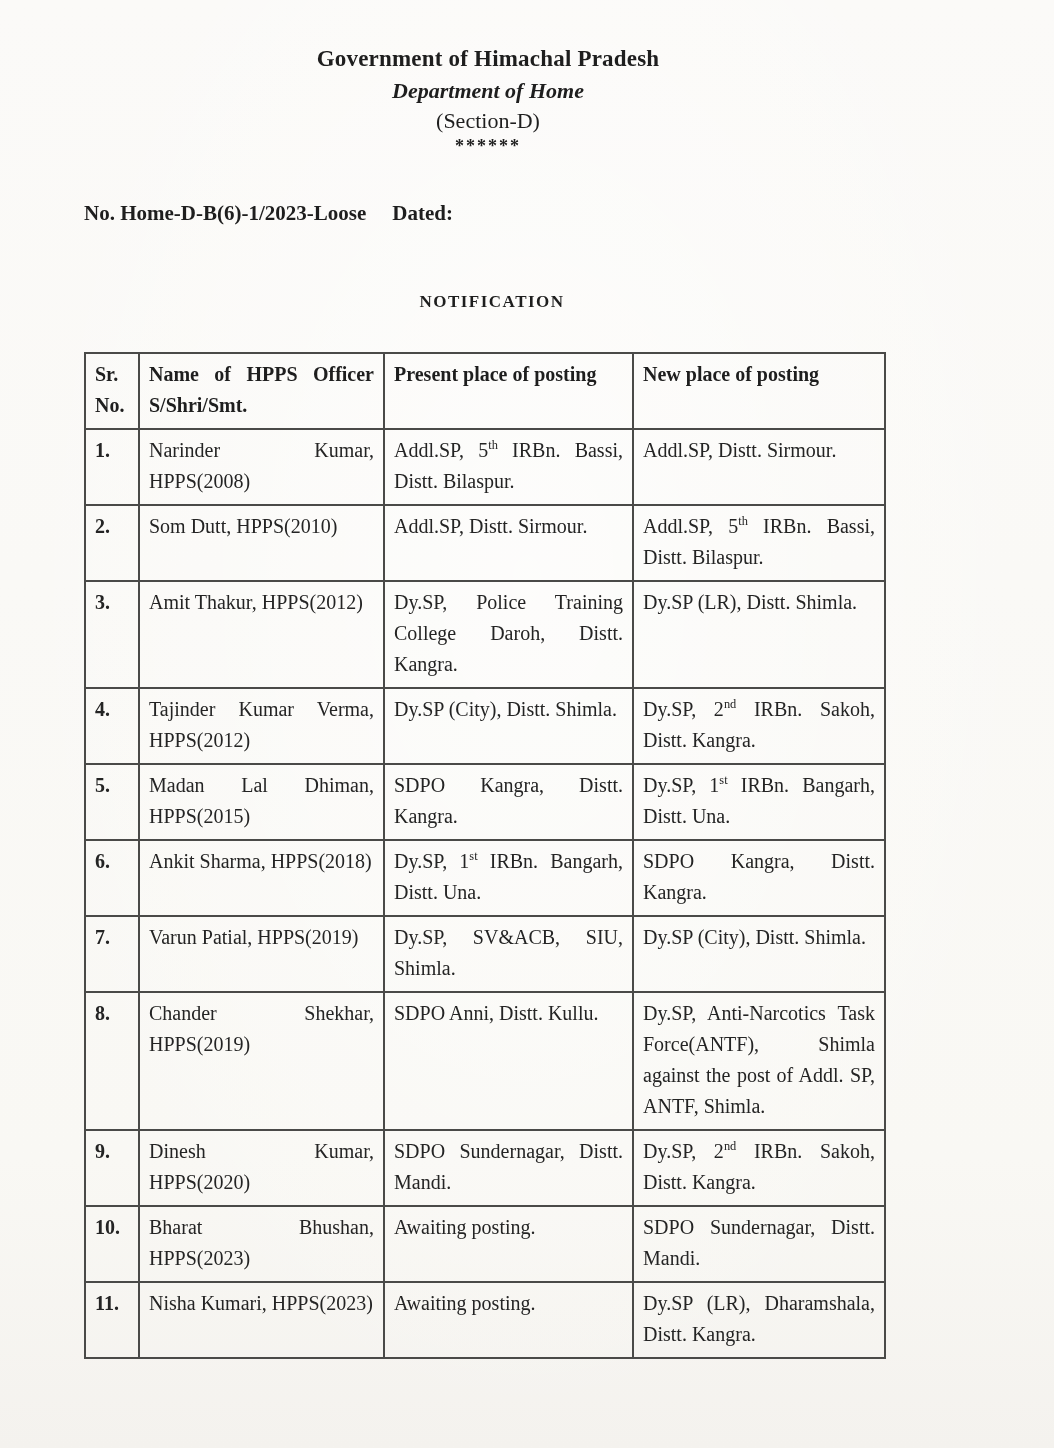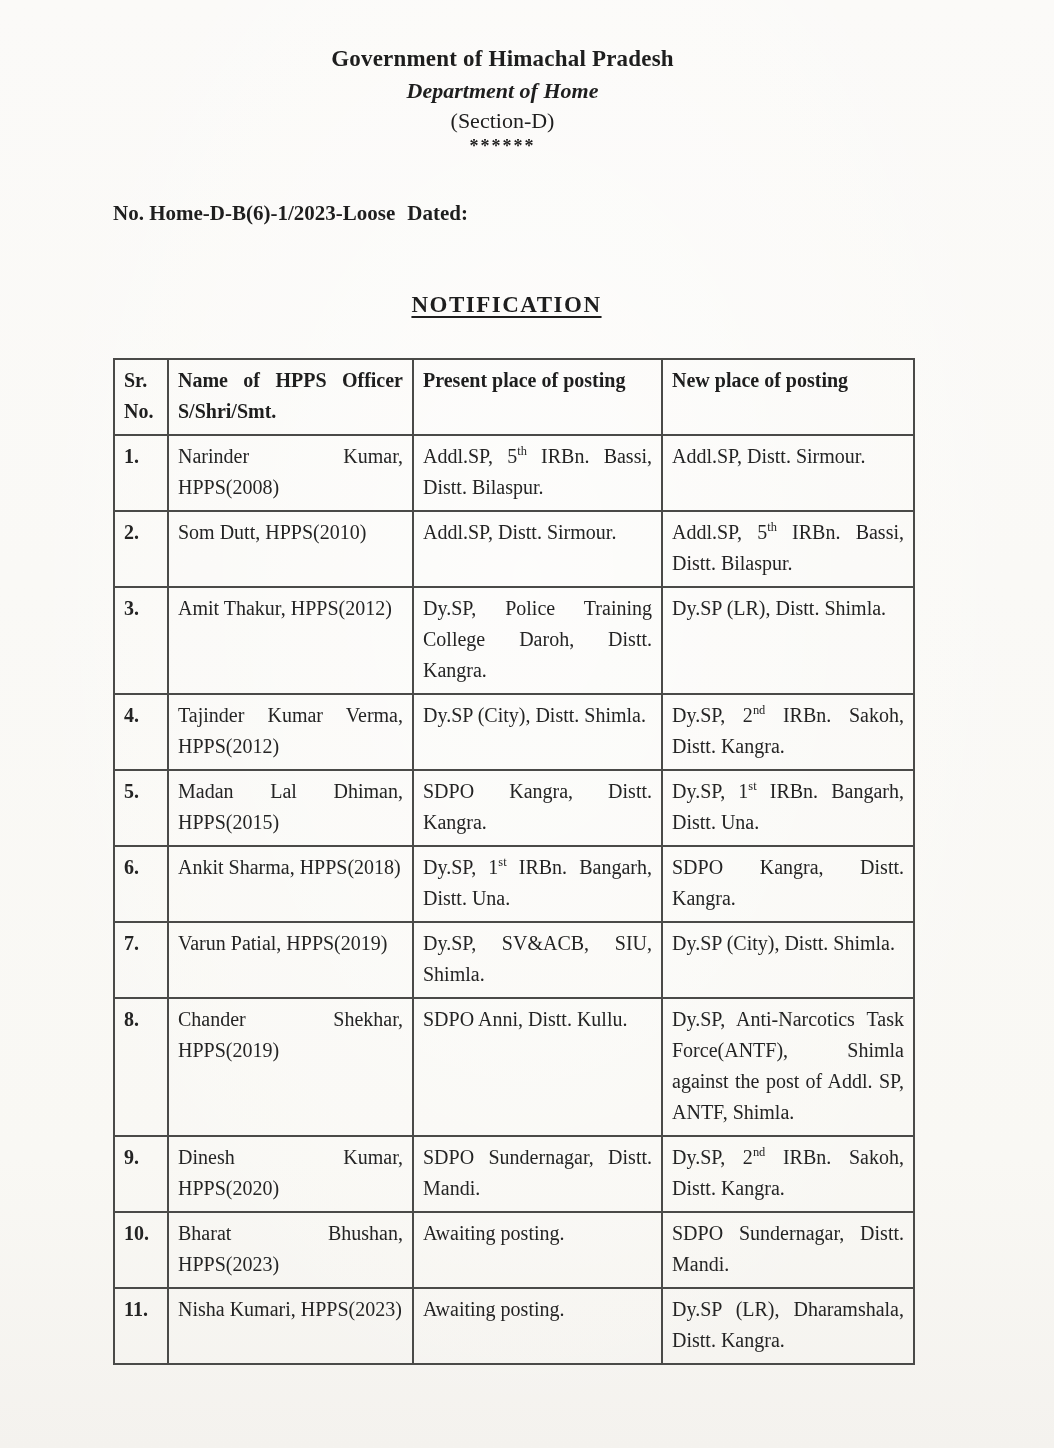--- a/index.html
+++ b/index.html
@@ -9,52 +9,50 @@
     height: 1448px;
     margin: 0 auto;
     background: #faf9f6;
     background-image:
       radial-gradient(ellipse at 50% 40%, rgba(255,255,255,0.6), rgba(0,0,0,0) 70%),
       linear-gradient(180deg, #fbfaf8 0%, #f9f8f4 80%, #f4f2ee 100%);
     color: #1e1e1e;
     font-family: "Liberation Serif", "DejaVu Serif", serif;
     position: relative;
     overflow: hidden;
-    padding-left: 29px;
   }
   .content {
     padding: 46px 154px 0 84px;
     width: 100%;
   }
   .doc-header { text-align: center; margin-left: -8px; }
   .doc-header .line1 { font-size: 23px; font-weight: bold; letter-spacing: 0.2px; }
   .doc-header .line2 { font-size: 22px; font-weight: bold; margin-top: 6px; font-style: italic; }
   .doc-header .line3 { font-size: 22px; font-weight: normal; margin-top: 4px; }
   .doc-header .stars { font-size: 18px; font-weight: bold; letter-spacing: 2px; margin-top: 2px; }
 
   .ref-line {
     display: flex;
     align-items: baseline;
     margin-top: 44px;
     font-weight: bold;
     font-size: 21px;
     white-space: nowrap;
   }
   .ref-line .ref-number { flex: 0 0 auto; }
-  .ref-line .dated-label { margin-left: 12px; }
+  .ref-line .dated-label { margin-left: 26px; }
   .ref-line .place-date { margin-left: 52px; word-spacing: 3px; }
   sup { font-size: 0.62em; vertical-align: super; line-height: 0; }
 
   .notification-title-wrap { text-align: center; margin-top: 66px; }
   .notification-title {
     display: inline-block;
-    font-size: 23px;
+    font-size: 17px;
     font-weight: bold;
     letter-spacing: 1.5px;
-    text-decoration: underline;
     text-underline-offset: 4px;
   }
 
   .body-paragraph {
     margin-top: 38px;
     font-size: 21px;
     line-height: 2.05;
     text-align: justify;
     text-indent: 128px;
     color: #222;

